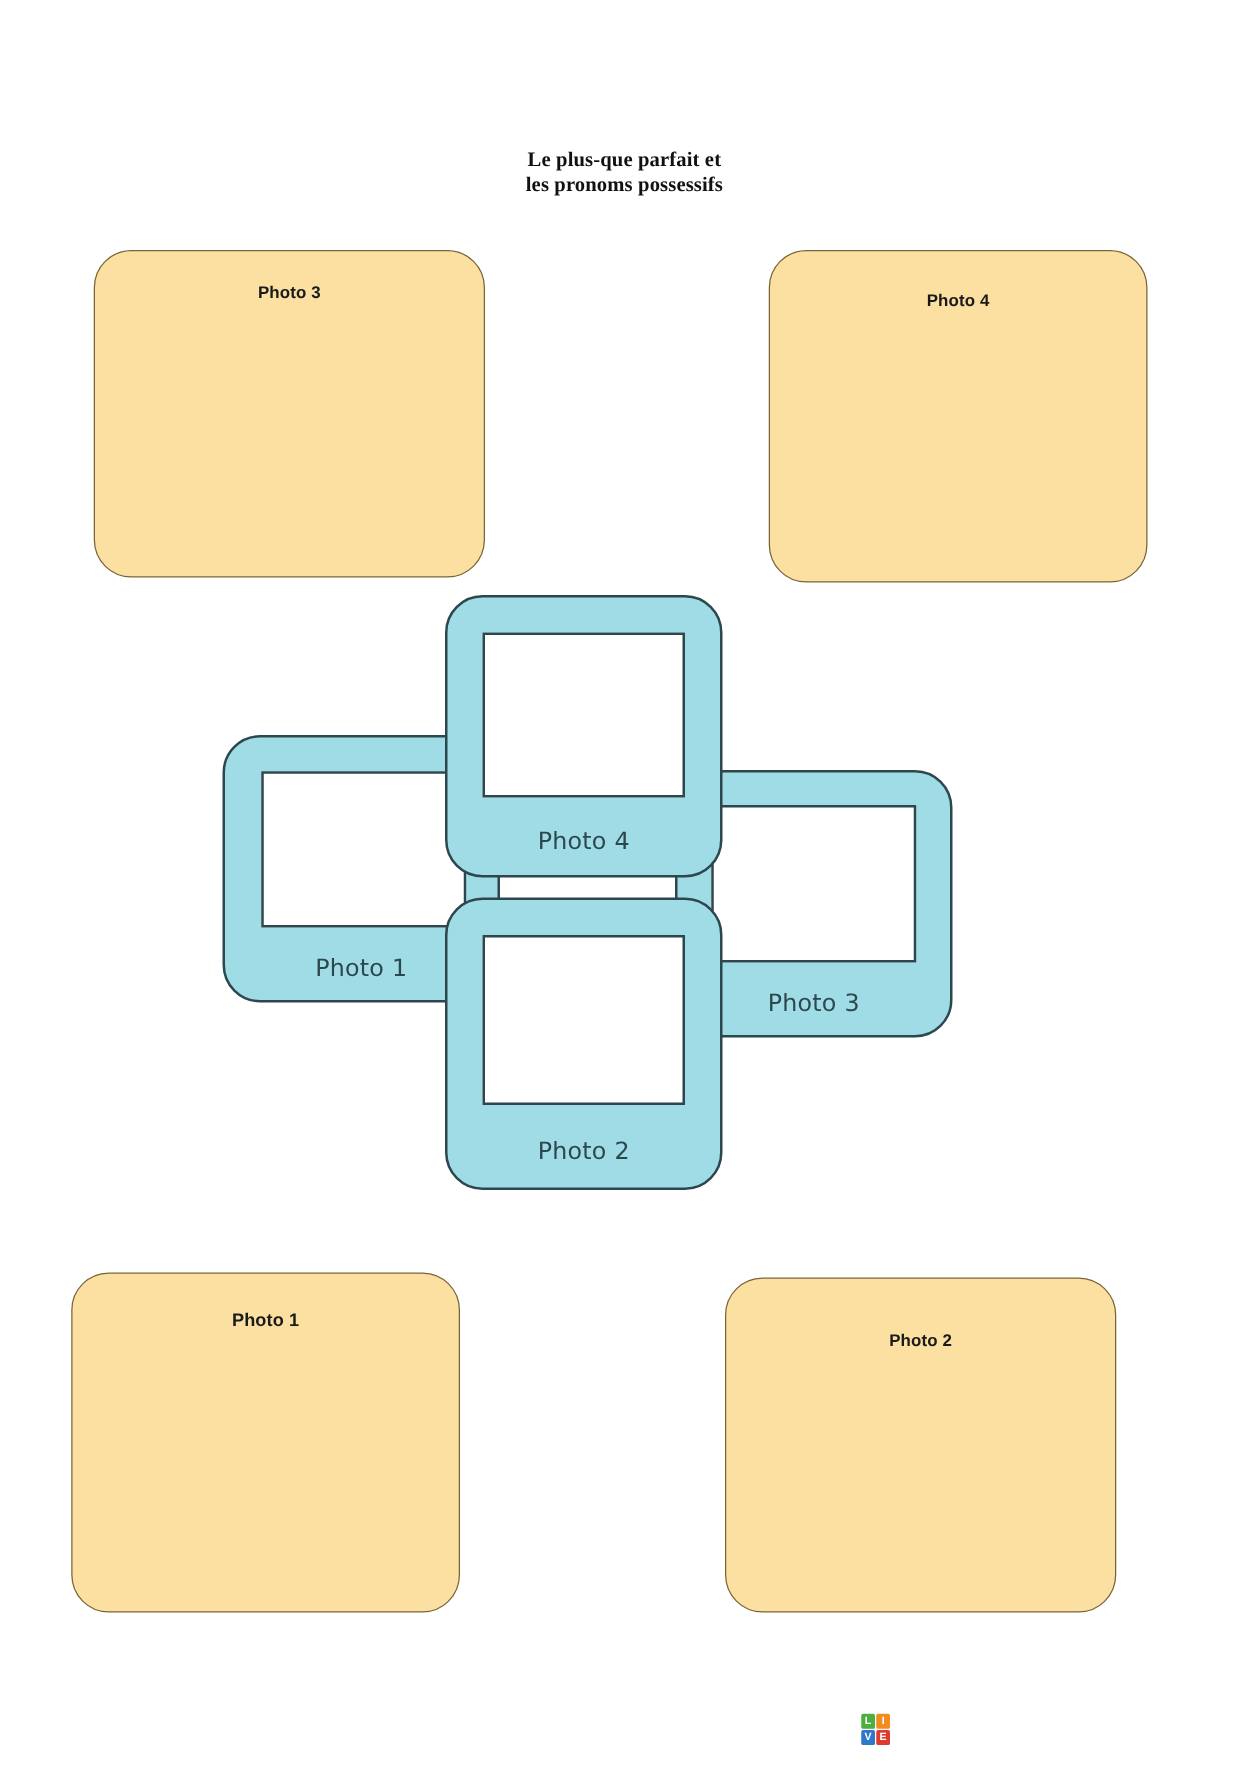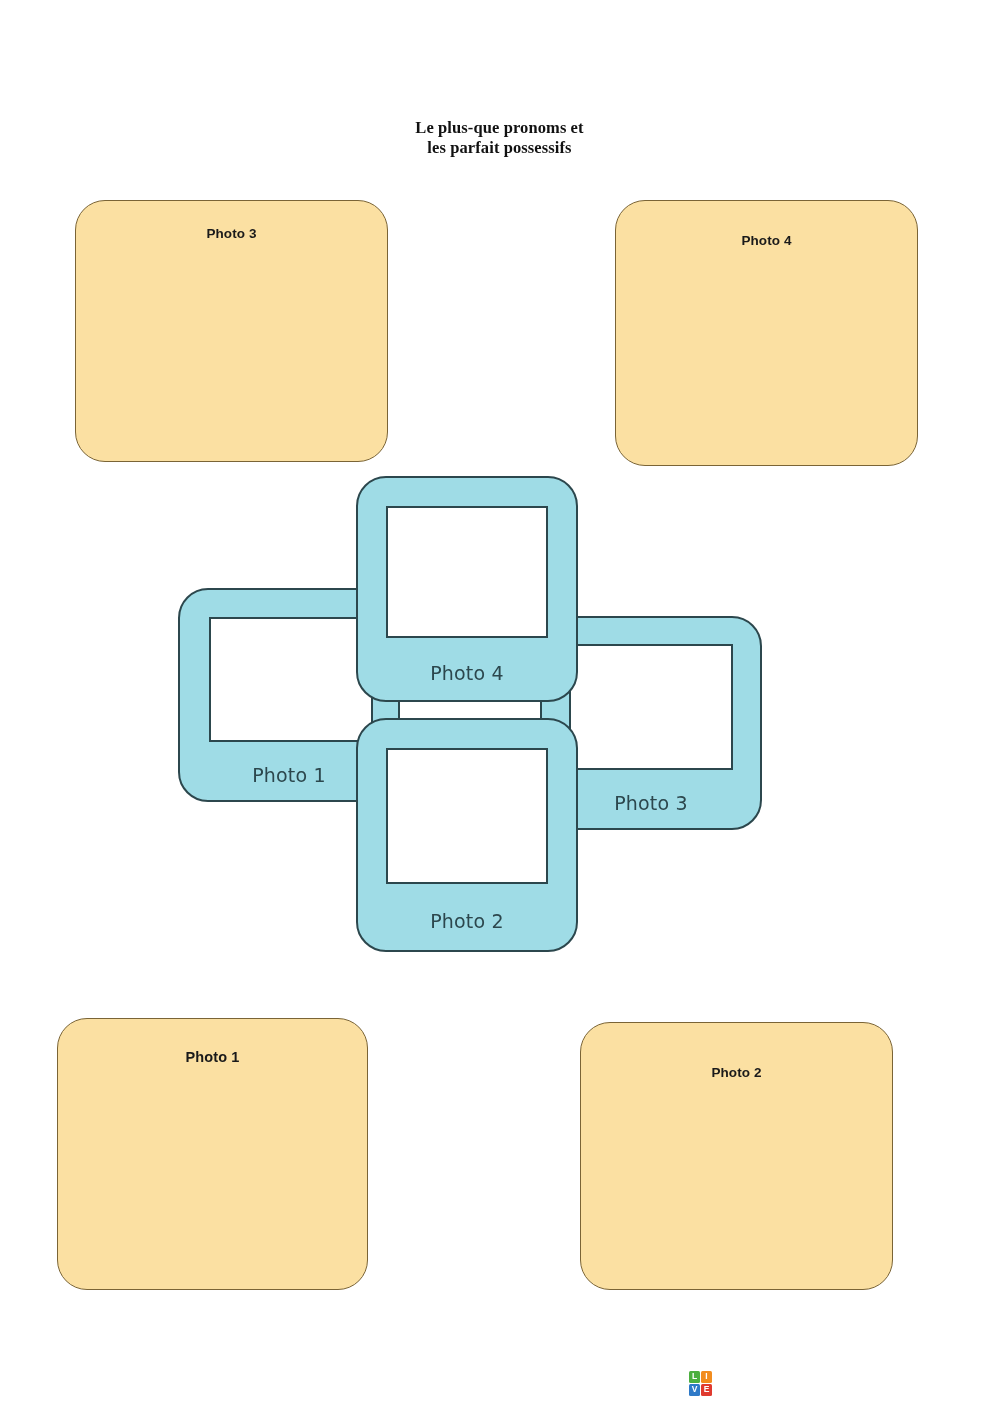--- a/index.html
+++ b/index.html
@@ -167,22 +167,22 @@
     line-height: 1;
     font-family: "Liberation Sans", sans-serif;
   }
 </style>
 </head>
 <body style="background: rgb(255, 255, 255);">
 
 <div class="sheet">
 
   <div class="title">
-    <span>Le plus-que pronoms  et</span>
-    <span class="line2">les parfait possessifs</span>
+    <span>Le plus-que parfait  et</span>
+    <span class="line2">les pronoms possessifs</span>
   </div>
 
   <div class="yellow-box" id="ybox-tl" style="background: rgb(251, 224, 162); border-color: rgb(122, 100, 54);">
     <span class="yb-label">Photo 3</span>
   </div>
 
   <div class="yellow-box" id="ybox-tr" style="background: rgb(251, 224, 162); border-color: rgb(122, 100, 54);">
     <span class="yb-label">Photo 4</span>
   </div>
 

